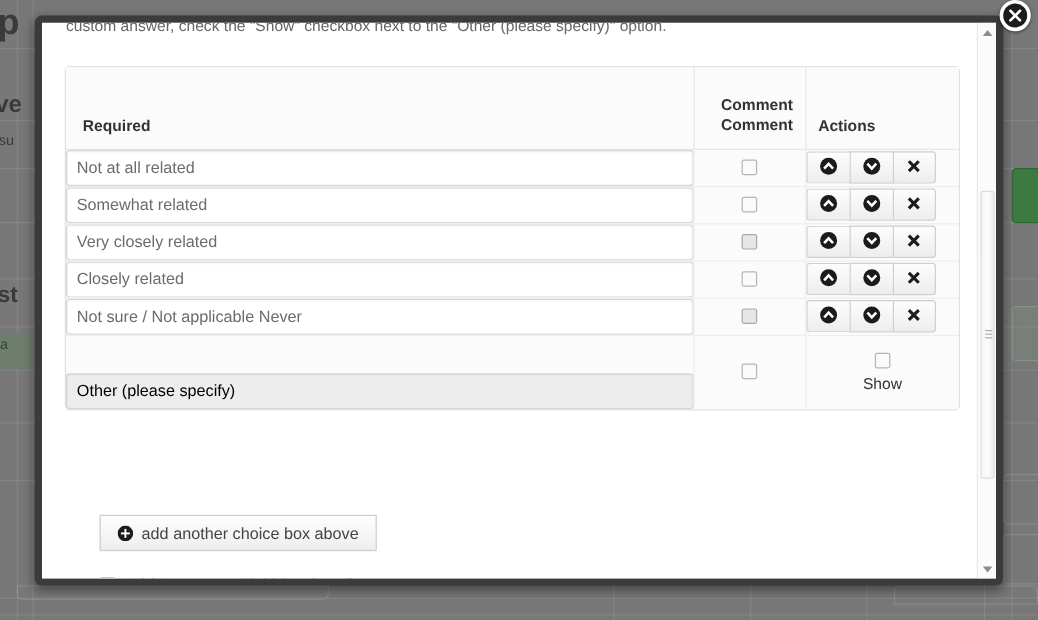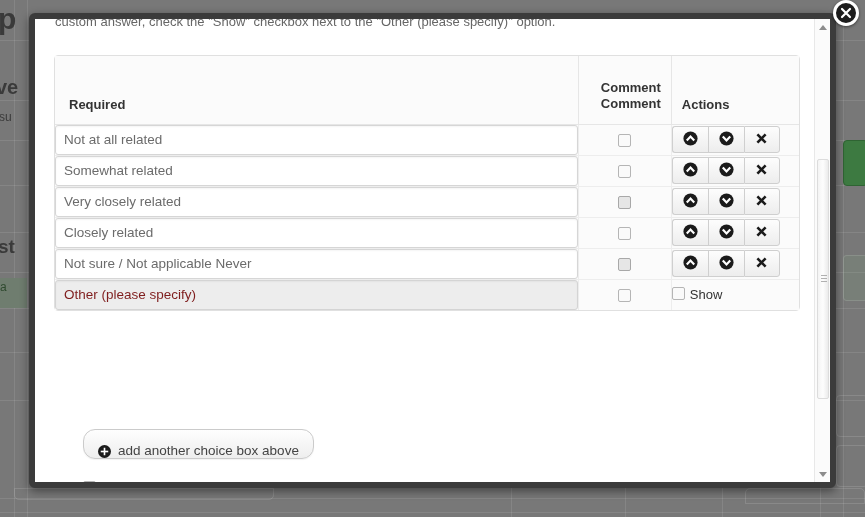--- a/index.html
+++ b/index.html
@@ -134,22 +134,23 @@
     color: #6b6b6b;
     font-family: "Liberation Sans", sans-serif;
     background: #ffffff;
     border: 1px solid #d6d6d6;
     border-radius: 3px;
     box-shadow: inset 0 1px 2px rgba(0,0,0,0.045);
     outline: none;
   }
   .answer-input.disabled {
     background: #ededed;
-    color: #7f1d1d;
+    color: #000000;
     border-color: #d4d4d4;
+    margin-top: 31px;
   }
 
   .cb {
     display: inline-block;
     width: 13px; height: 13px;
     background: #fafafa;
     border: 1px solid #b5b5b5;
     border-radius: 2px;
     vertical-align: middle;
   }
@@ -167,38 +168,39 @@
     cursor: pointer;
     padding: 0;
   }
   .btn-group .btn-ico:first-child { border-radius: 3px 0 0 3px; }
   .btn-group .btn-ico:last-child {
     border-radius: 0 3px 3px 0;
     border-right-width: 1px;
   }
 
   .show-cell {
-    display: flex; align-items: flex-start; gap: 5px;
+    display: flex; align-items: center; gap: 5px;
     font-size: 13px; color: #333;
     padding: 6px 0;
+    flex-direction: column;
   }
 
   
   .add-btn {
     position: absolute;
     left: 48px; top: 410px;
-    display: inline-flex; align-items: flex-end; gap: 7px;
+    display: inline-flex; align-items: center; gap: 7px;
     height: 30px;
     padding: 0 14px;
     font-size: 13.5px;
     color: #444;
     font-family: "Liberation Sans", sans-serif;
     background: linear-gradient(#fefefe, #eeeeee);
     border: 1px solid #cbcbcb;
-    border-radius: 12px;
+    border-radius: 0;
     cursor: pointer;
     box-shadow: 0 1px 1px rgba(0,0,0,0.05);
   }
 
   .comment-field-row {
     position: absolute;
     left: 48px; top: 461px;
     display: flex; align-items: center; gap: 7px;
     font-size: 13.5px;
     font-weight: bold;

